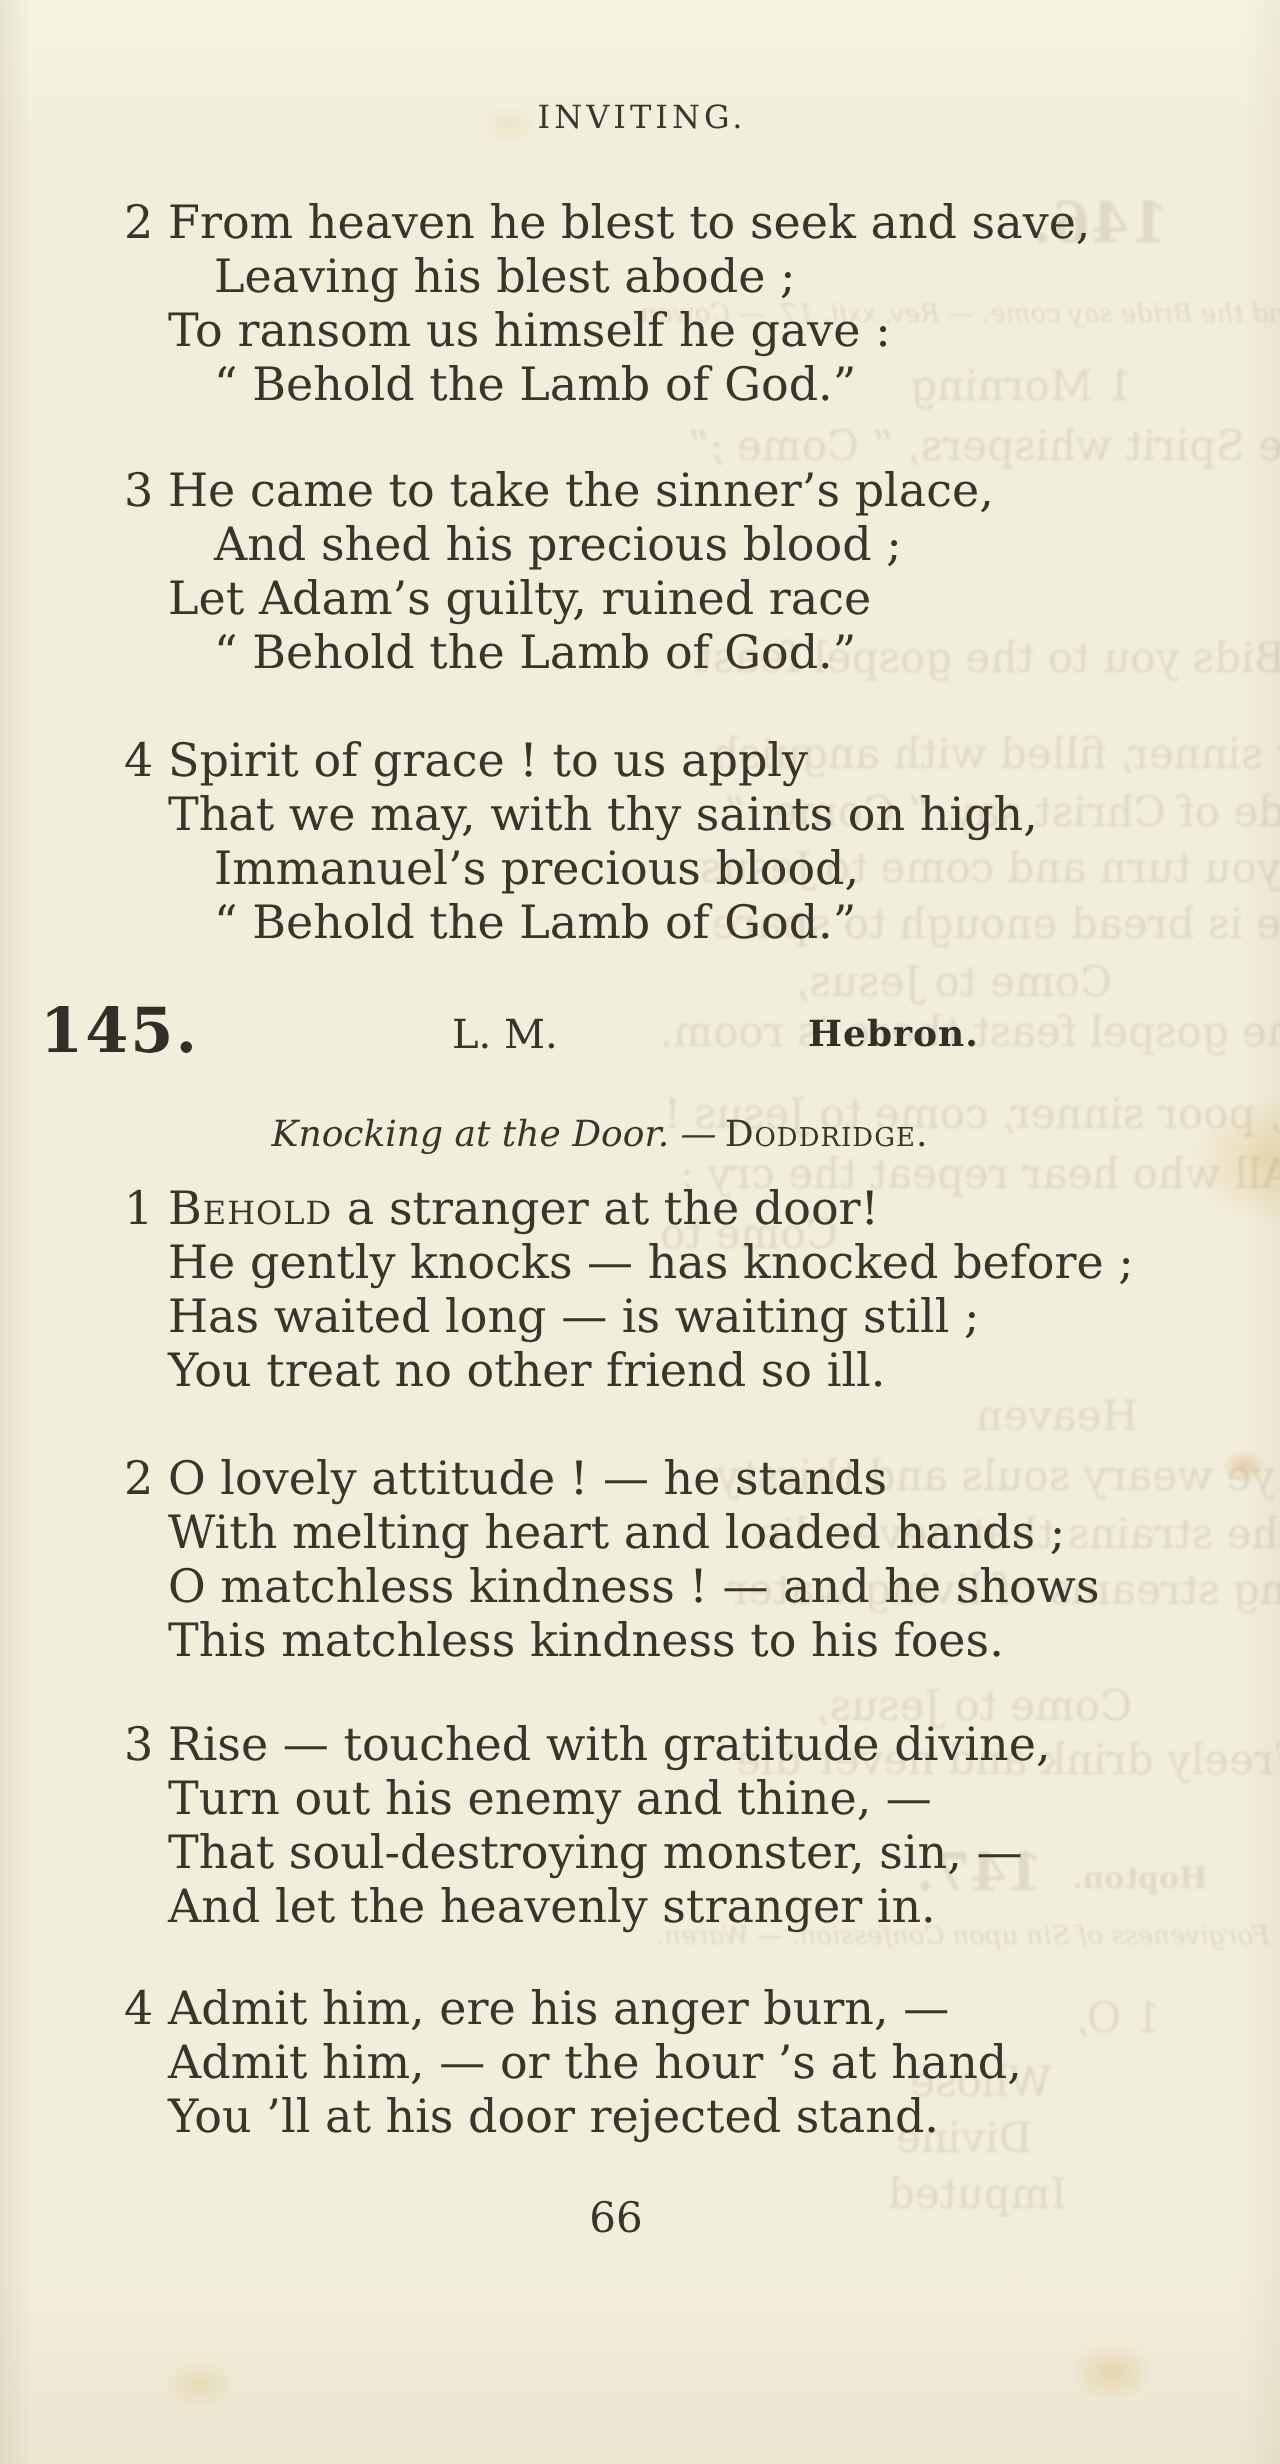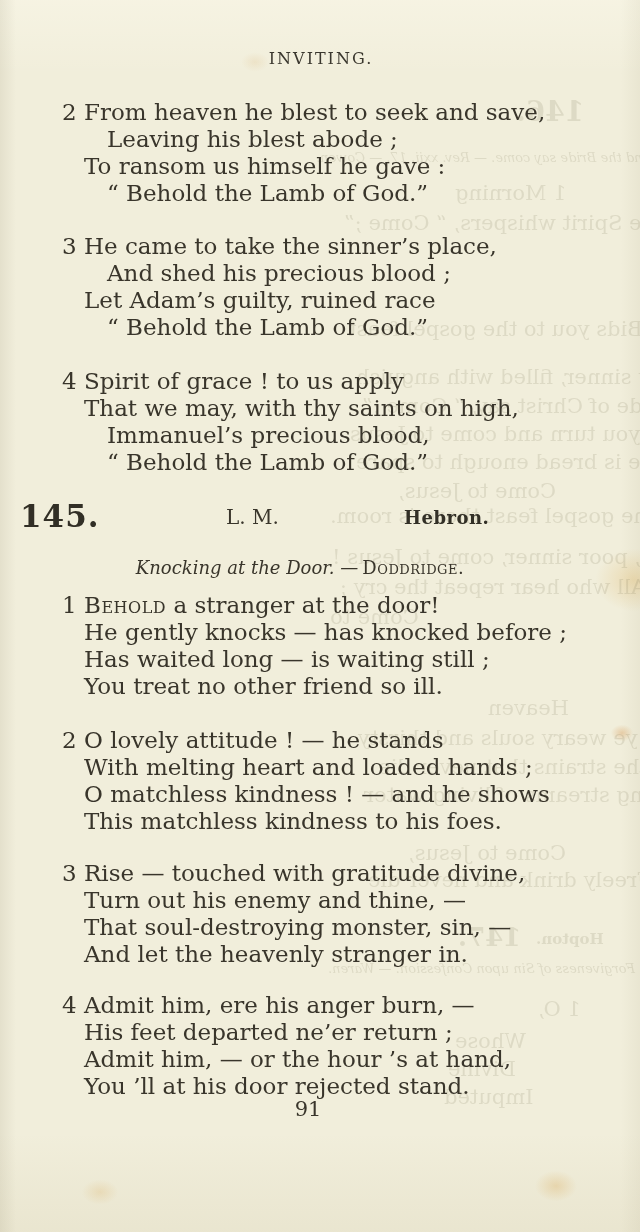--- a/index.html
+++ b/index.html
@@ -138,20 +138,19 @@
     <span class="vnum">3</span>
     <div class="vline">Rise — touched with gratitude divine,</div>
     <div class="vline">Turn out his enemy and thine, —</div>
     <div class="vline">That soul-destroying monster, sin, —</div>
     <div class="vline">And let the heavenly stranger in.</div>
   </div>
 
   <div class="verse" style="top:992px">
     <span class="vnum">4</span>
     <div class="vline">Admit him, ere his anger burn, —</div>
-    <div class="vline">His feet departed ne’er return ;</div>
     <div class="vline">Admit him, — or the hour ’s at hand,</div>
     <div class="vline">You ’ll at his door rejected stand.</div>
   </div>
 
-  <div class="page-number">91</div>
+  <div class="page-number">66</div>
 
 </div>
 
 </body></html>

